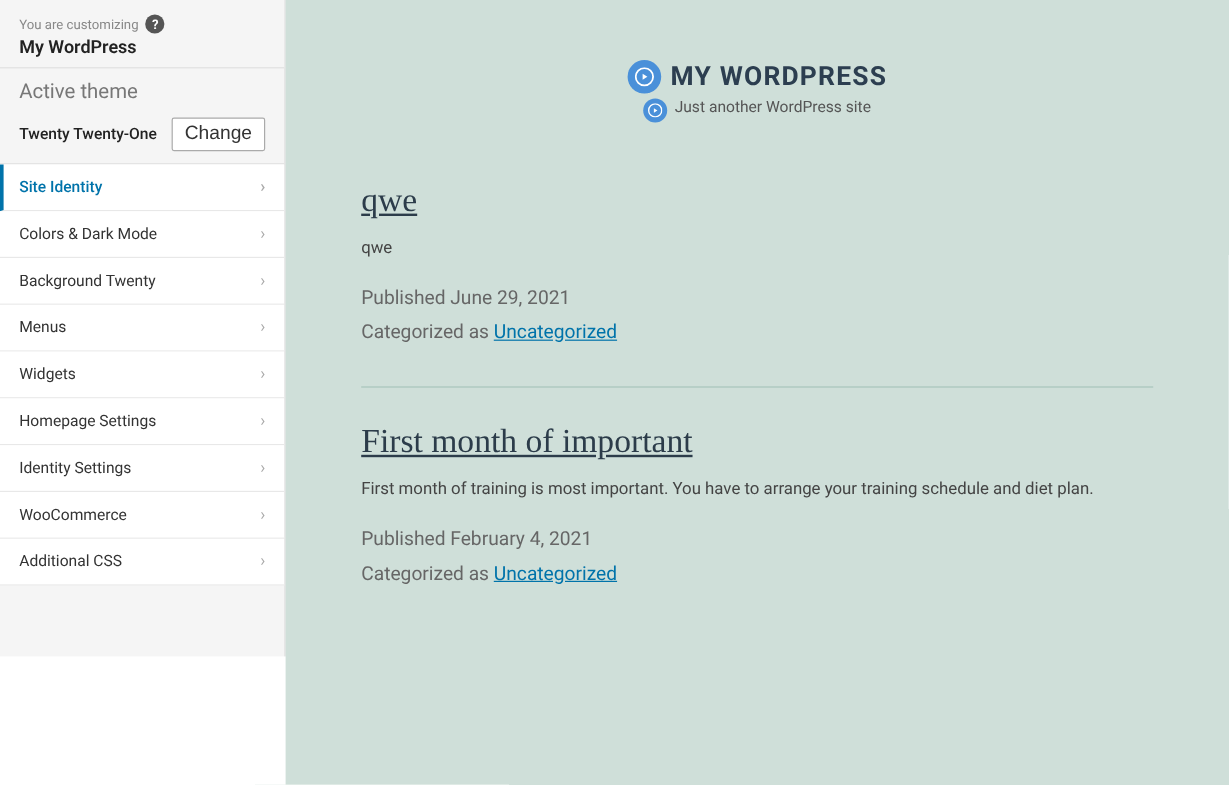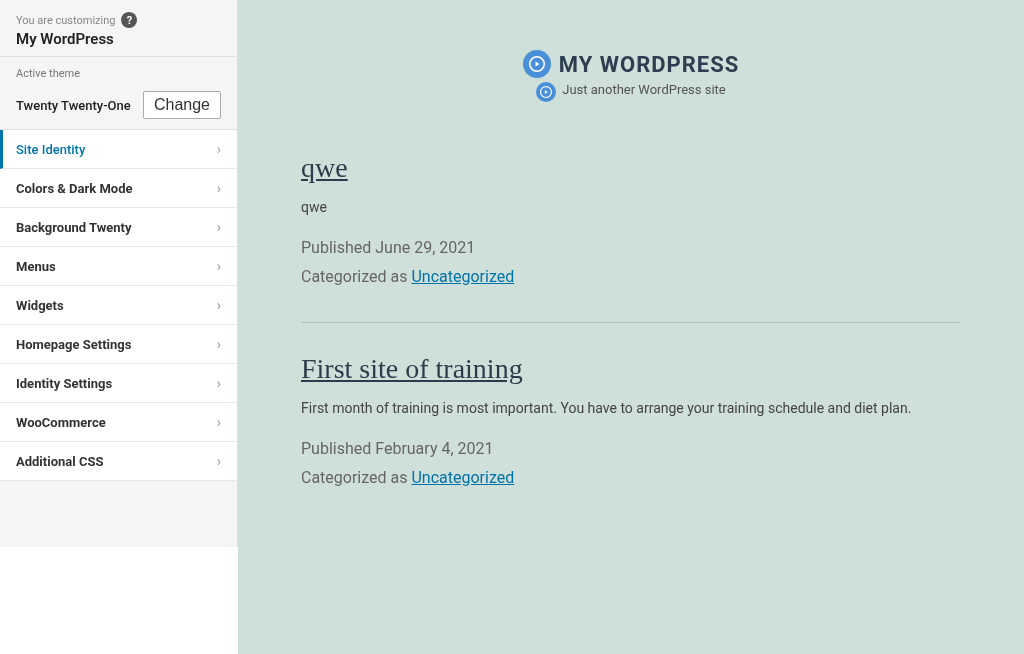--- a/index.html
+++ b/index.html
@@ -52,21 +52,21 @@
       font-weight: 600;
       color: #222;
     }
 
     .active-theme-section {
       padding: 10px 16px;
       border-bottom: 1px solid #e0e0e0;
     }
 
     .active-theme-label {
-      font-size: 11px;
+      font-size: 17px;
       color: #777;
       margin-bottom: 2px;
     }
 
     .active-theme-name {
       font-size: 13px;
       color: #222;
       font-weight: 500;
       display: flex;
       align-items: center;
@@ -88,21 +88,20 @@
       display: flex;
       align-items: center;
       justify-content: space-between;
       padding: 11px 16px;
       font-size: 13px;
       color: #333;
       cursor: pointer;
       border-bottom: 1px solid #e8e8e8;
       background: #fff;
       transition: background 0.15s;
-      font-weight: bold;
     }
     .nav-item.active {
       background: #fff;
       border-left: 3px solid #0073aa;
       padding-left: 13px;
       color: #0073aa;
       font-weight: 500;
     }
 
     .nav-item .chevron {
@@ -310,21 +309,21 @@
       <div class="post-meta">
         <span>Published June 29, 2021</span><br>
         <span>Categorized as</span>
         <a class="category-link">Uncategorized</a>
       </div>
     </div>
 
     <hr class="post-divider">
 
     <div class="post-entry">
-      <a class="post-title-link">First site of training</a>
+      <a class="post-title-link">First month of important</a>
       <p class="post-excerpt">First month of training is most important. You have to arrange your training schedule and diet plan.</p>
       <div class="post-meta">
         <span>Published February 4, 2021</span><br>
         <span>Categorized as</span>
         <a class="category-link">Uncategorized</a>
       </div>
     </div>
 
   </div>
 </div>

